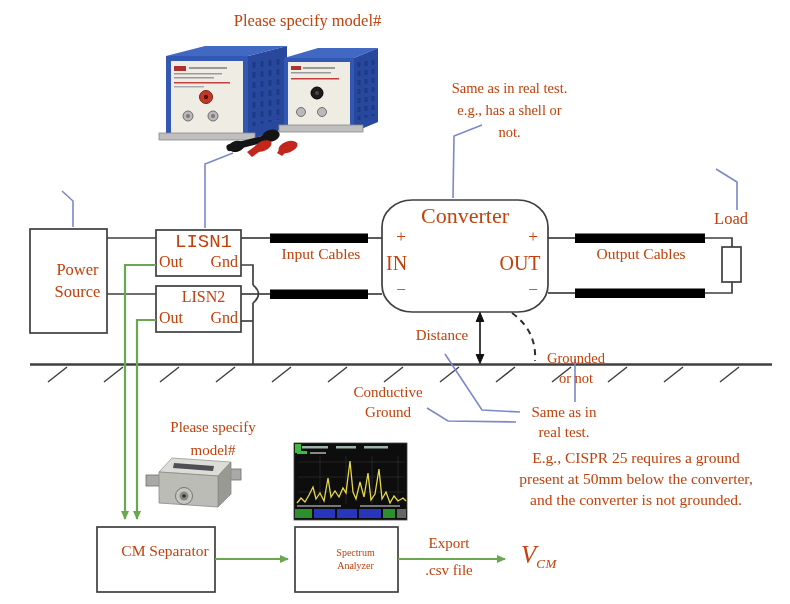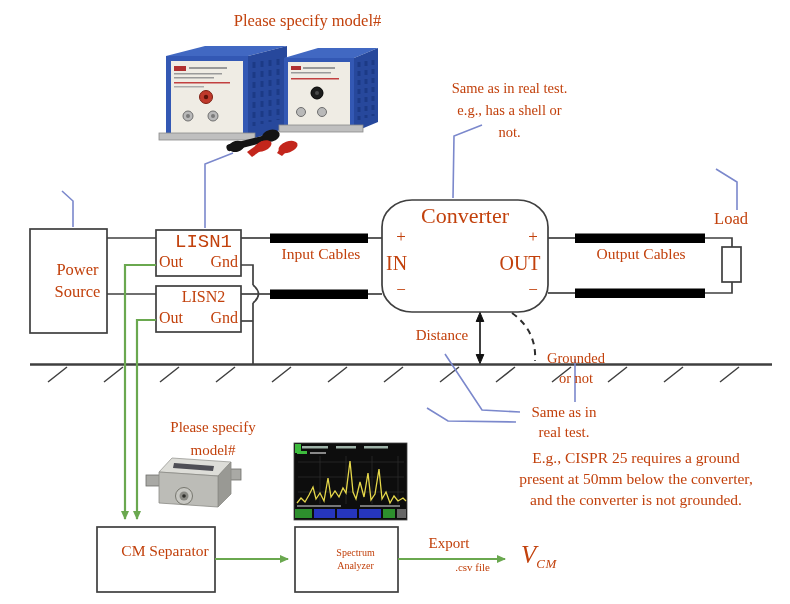--- a/index.html
+++ b/index.html
@@ -216,36 +216,38 @@
   <div class="lbl" style="left:432px;top:78px;width:155px;font-size:14.5px;line-height:1.5;">Same as in real test.
 e.g., has a shell or
 not.</div>
 
 
   <div class="lbl" style="left:407px;top:326px;width:70px;font-size:15px;">Distance</div>
 
   <div class="lbl" style="left:534px;top:320px;width:84px;font-size:14.5px;line-height:1.35;margin-top:29px;">Grounded
 or not</div>
 
+  <div class="lbl" style="left:342px;top:382px;width:92px;font-size:15px;line-height:1.35;">Conductive
+Ground</div>
 
   <div class="lbl" style="left:514px;top:402px;width:100px;font-size:15px;line-height:1.35;">Same as in
 real test.</div>
 
   <div class="lbl" style="left:480px;top:448px;width:312px;font-size:15.5px;line-height:1.35;">E.g., CISPR 25 requires a ground
 present at 50mm below the converter,
 and the converter is not grounded.</div>
 
   <div class="lbl" style="left:158px;top:416px;width:110px;font-size:15px;line-height:1.5;">Please specify
 model#</div>
 
   <div class="boxlbl" style="left:97px;top:527px;width:118px;height:47px;font-size:15.5px;">CM Separator</div>
 
   <div class="boxlbl" style="left:295px;top:527px;width:103px;height:65px;font-size:10px;line-height:1.25;">Spectrum
 Analyzer</div>
 
   <div class="lbl" style="left:410px;top:534px;width:78px;font-size:15px;">Export</div>
-  <div class="lbl" style="left:408px;top:561px;width:82px;font-size:11px;text-align:right;">.csv file</div>
+  <div class="lbl" style="left:408px;top:561px;width:82px;font-size:15px;">.csv file</div>
 
   <div class="vcm" style="left:521px;top:541px;">
     <span class="base">V</span><span class="sub">CM</span>
   </div>
 
 </div>
 
 </body></html>

